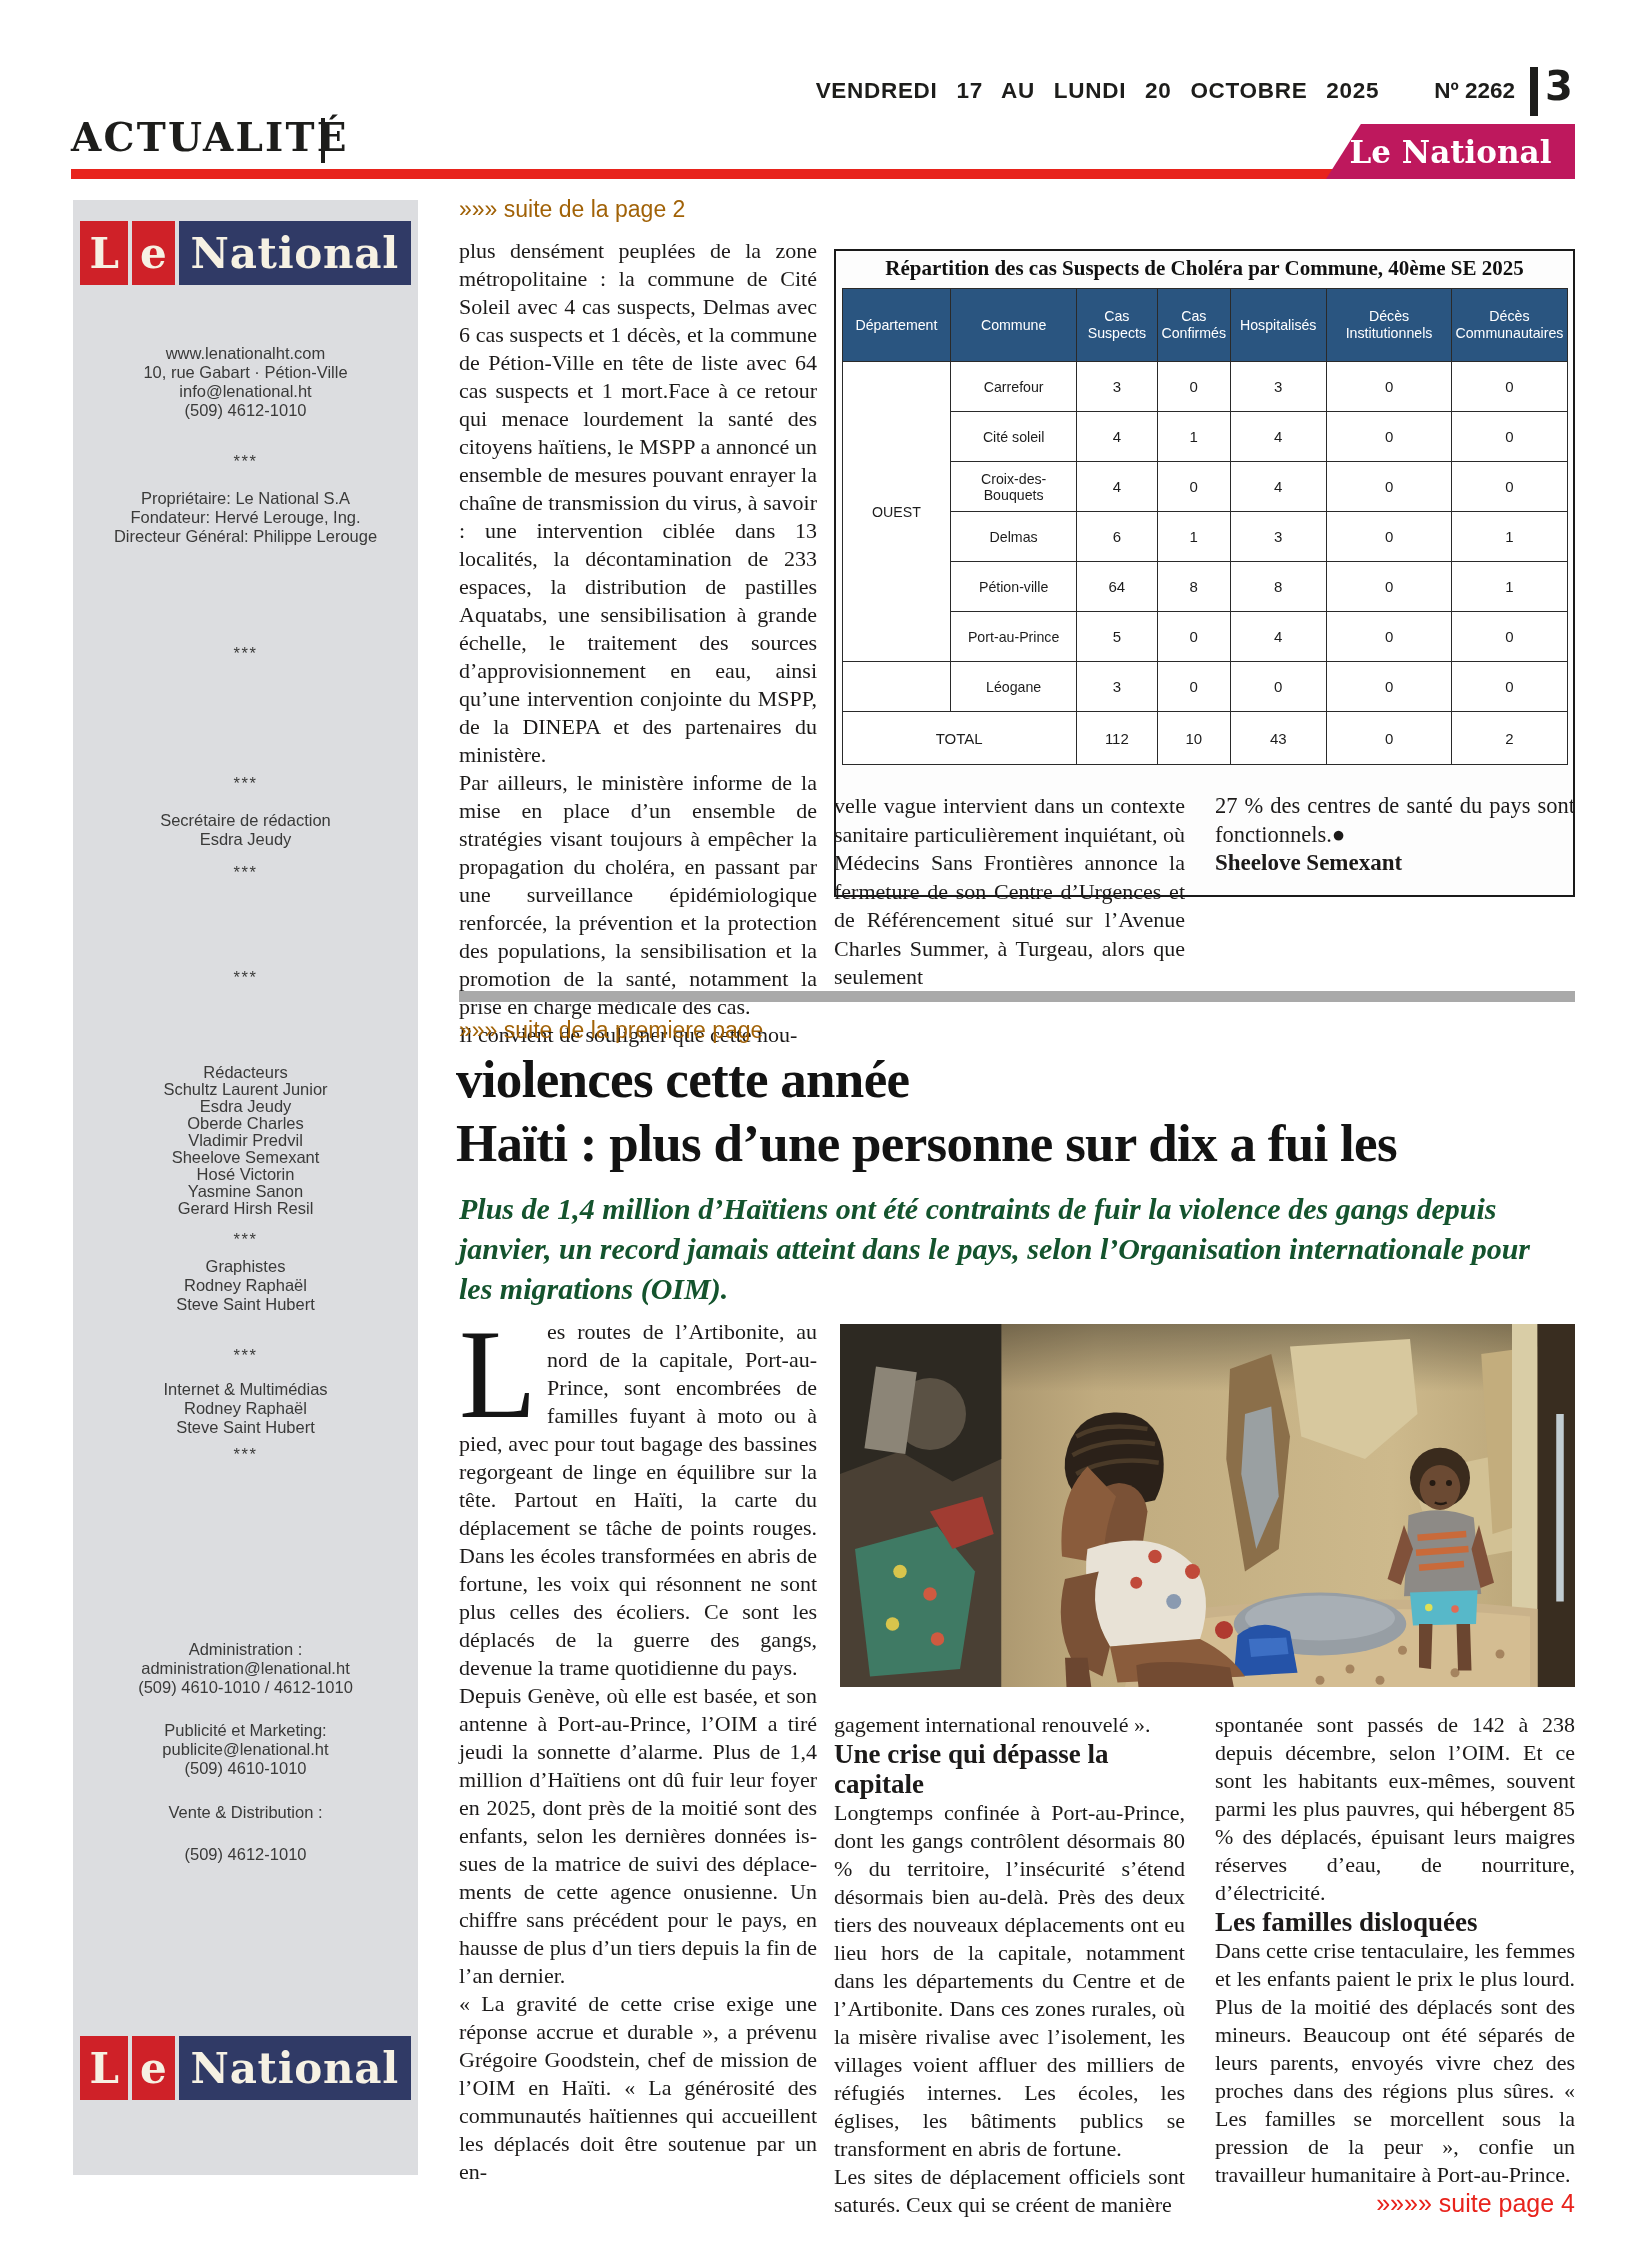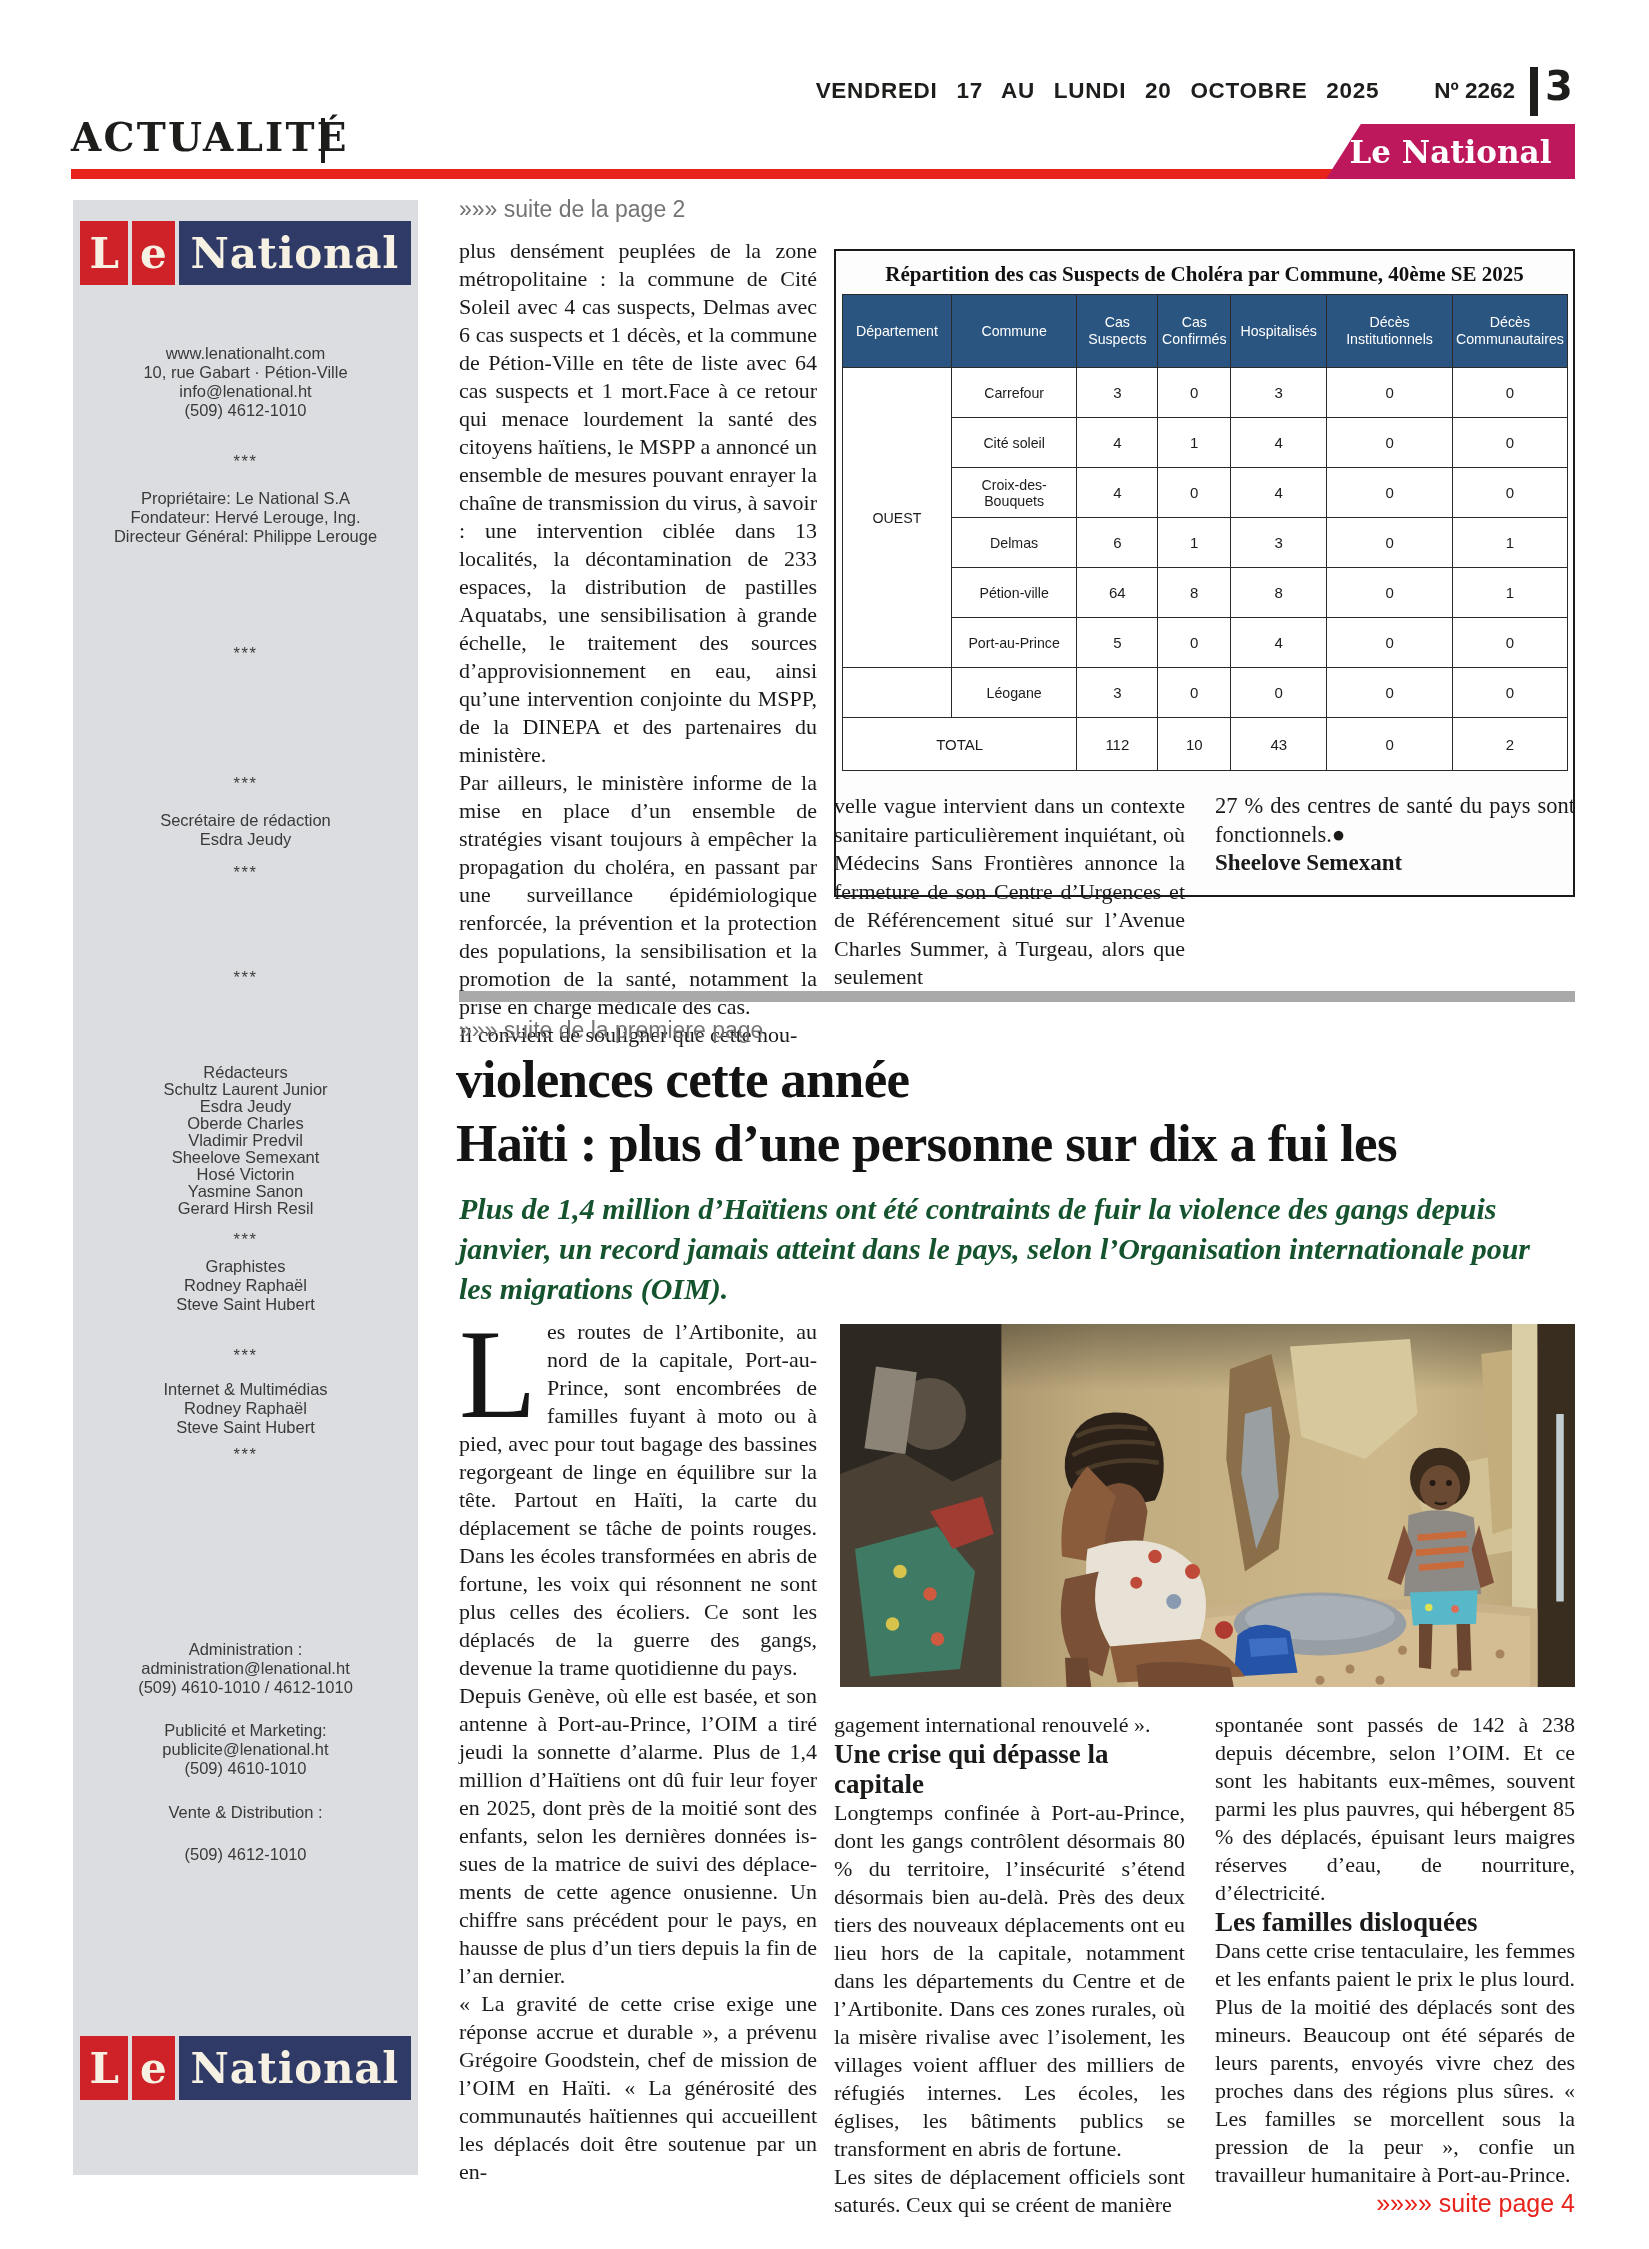--- a/index.html
+++ b/index.html
@@ -30,30 +30,30 @@
   .ln-logo{display:flex;justify-content:center;align-items:stretch;gap:3.7px;height:64px;}
   .ln-logo .bx{display:flex;align-items:center;justify-content:center;
                font-family:"DejaVu Serif",serif;font-weight:bold;font-size:42px;color:#f6f1e3;}
   .ln-logo .lbox{background:#cf2128;width:48px;}
   .ln-logo .ebox{background:#cf2128;width:43px;}
   .ln-logo .nbox{background:#303a66;padding:0 12px;letter-spacing:0.7px;}
   .sb-line{display:block;}
   .sb-sep{letter-spacing:1.5px;}
 
   
-  .red-cont{position:absolute;font-family:"Liberation Sans",sans-serif;font-size:23px;color:#737373;}
+  .red-cont{position:absolute;font-family:"Liberation Sans",sans-serif;font-size:23px;color:#a16207;}
   .col{position:absolute;text-align:justify;font-size:22px;line-height:28px;}
   .col p{margin:0;}
   .a1c2{font-size:22px;line-height:28.5px;}
   .a1c3{font-size:22.5px;line-height:28.5px;}
   .byline{font-weight:bold;font-size:23px;margin-top:37px;text-align:left;}
 
   
   .chol-box{position:absolute;left:834px;top:249px;width:741px;height:648px;
-            border:2.2px solid #1a1a1a;background:#fdfdfd;box-sizing:border-box;padding:6px;}
+            border:2.2px solid #1a1a1a;background:#fdfdfd;box-sizing:border-box;padding:0;}
   .chol-title{font-family:"Liberation Serif",serif;font-weight:bold;font-size:21px;
               text-align:center;margin:4.5px 0 7.5px 0;color:#111;}
   table.chol{border-collapse:collapse;width:726px;margin:0 auto;
              font-family:"Liberation Sans",sans-serif;}
   table.chol th,table.chol td{border:1.5px solid #2a2a2a;text-align:center;padding:0 3px;}
   table.chol thead th{background:#2a5580;color:#ffffff;font-weight:normal;font-size:14.2px;
                       line-height:17px;height:72px;}
   table.chol td{font-size:15px;color:#1c1c1c;height:49px;background:#ffffff;}
   table.chol td.commune{font-size:14.2px;}
   table.chol tr.total td{height:52px;font-size:15px;}

